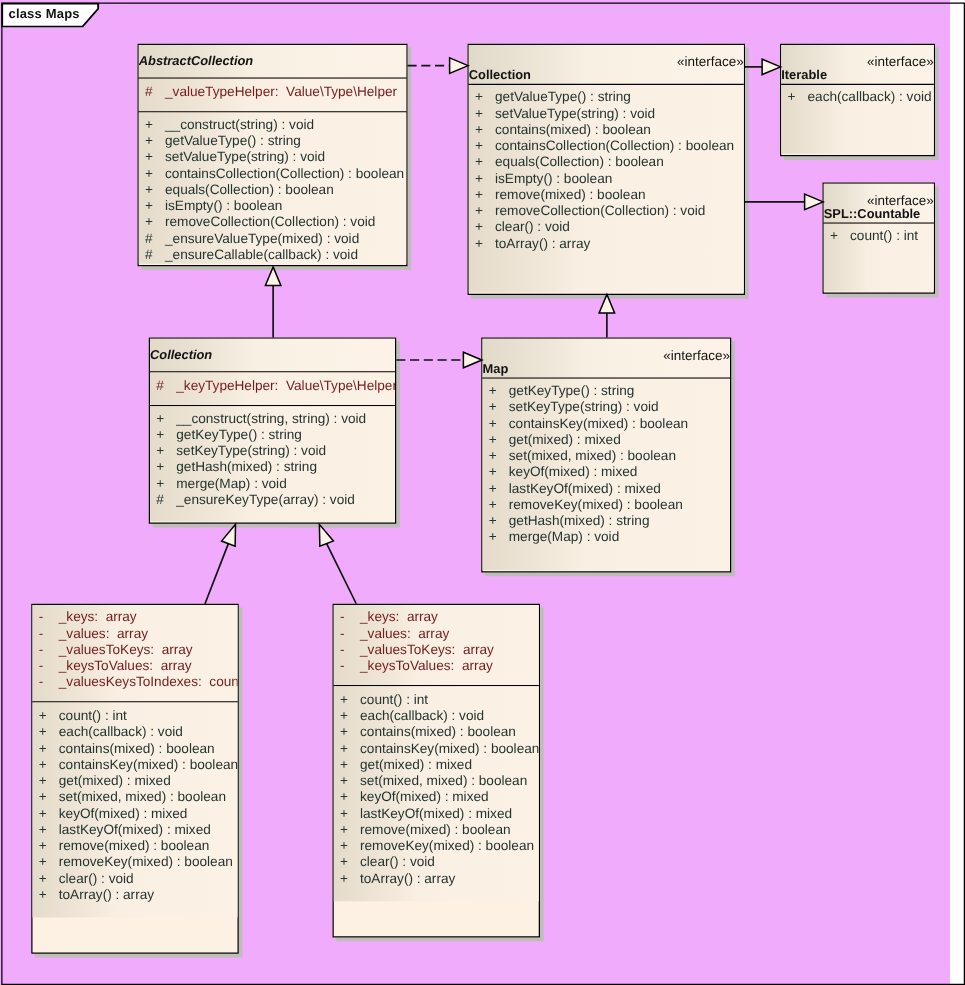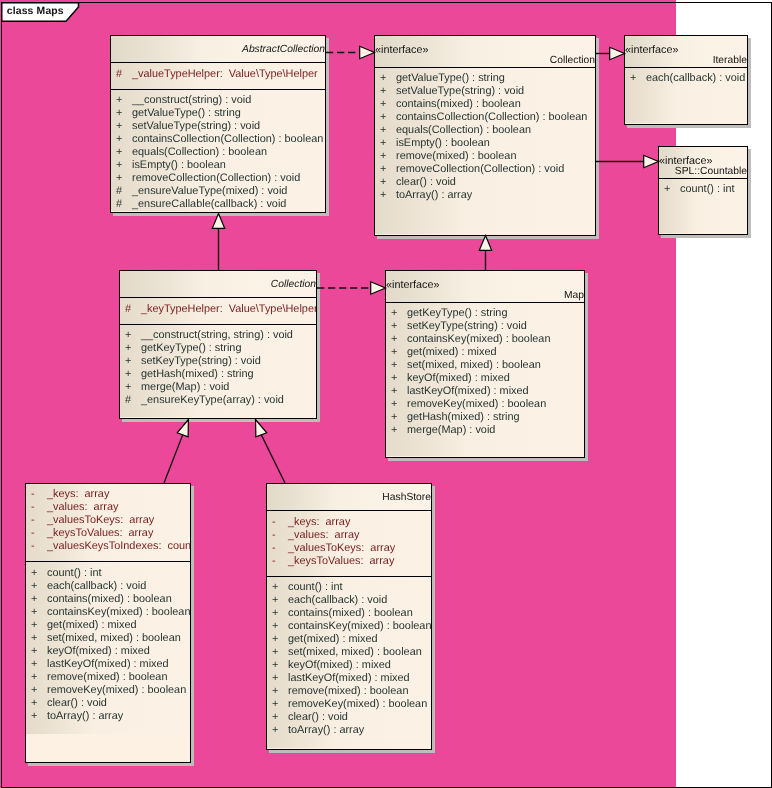--- a/index.html
+++ b/index.html
@@ -1,41 +1,41 @@
 <!DOCTYPE html>
 <html><head>
 <meta charset="utf-8">
 <title>class Maps</title>
 <style>
   html,body{margin:0;padding:0;background:#ffffff;}
   body{width:772px;height:788px;overflow:hidden;
        font-family:"Liberation Sans",sans-serif;
        -webkit-font-smoothing:antialiased;
        text-rendering:geometricPrecision;}
-  #stage{position:relative;width:676px;height:788px;background:#ec4899;opacity:0.999;}
+  #stage{position:relative;width:760px;height:788px;background:#f0abfc;opacity:0.999;}
 
   
   #frame-border{position:absolute;left:1px;top:1.6px;width:770.5px;height:786px;
       border:1.6px solid #000;box-sizing:border-box;}
   #frame-tab{position:absolute;left:1px;top:2px;width:80px;height:20px;}
   #frame-tab-label{position:absolute;left:6.8px;top:6px;font-size:10.4px;font-weight:bold;
       color:#121212;letter-spacing:0.15px;line-height:11px;opacity:0.999;}
 
   
   .umlbox{position:absolute;box-sizing:border-box;border:1.5px solid #000;
       background:#FCF1E3;z-index:3;}
   .umlshadow{position:absolute;background:#bfbdb9;z-index:2;}
   .hdr{position:relative;box-sizing:border-box;border-bottom:1.5px solid #000;
       background:linear-gradient(to right,#E1DAC9 0%,#EBE3D4 22%,#F7EFE2 42%,#FBF2E6 62%,#FCF2E7 100%);
       text-align:center;overflow:hidden;opacity:0.999;}
-  .cname{position:absolute;left:0;right:0;font-weight:normal;font-size:10.3px;color:#131313;
-      text-align:right;white-space:nowrap;}
+  .cname{position:absolute;left:0;right:0;font-weight:bold;font-size:10.3px;color:#131313;
+      text-align:left;white-space:nowrap;}
   .cname.abs{font-style:italic;}
   .stereo{position:absolute;left:0;right:0;font-size:10.8px;color:#131313;
-      text-align:left;white-space:nowrap;}
+      text-align:right;white-space:nowrap;}
   .sect{position:relative;box-sizing:border-box;overflow:hidden;opacity:0.999;
       background:linear-gradient(to right,#E5DBCB 0%,#EFE5D6 22%,#F8EEE1 40%,#FBF0E4 58%,#FCF1E5 100%);}
   .sect.sep{border-bottom:1.5px solid #000;}
   .row{position:absolute;left:0;right:0;white-space:pre;font-size:10.9px;line-height:13.03px;}
   .row .vis{position:absolute;left:5px;font-size:10.9px;}
   .row .lbl{position:absolute;left:21px;font-size:10.9px;white-space:pre;}
   .attrs .vis,.attrs .lbl{color:#741C1C;}
   .ops .vis,.ops .lbl{color:#243431;}
 
   svg#connectors{position:absolute;left:0;top:0;width:772px;height:788px;
@@ -167,23 +167,20 @@
           <div class="row" style="top: 82.48px;"><span class="vis">+</span><span class="lbl">keyOf(mixed) : mixed</span></div>
           <div class="row" style="top: 95.51px;"><span class="vis">+</span><span class="lbl">lastKeyOf(mixed) : mixed</span></div>
           <div class="row" style="top: 108.54px;"><span class="vis">+</span><span class="lbl">remove(mixed) : boolean</span></div>
           <div class="row" style="top: 121.57px;"><span class="vis">+</span><span class="lbl">removeKey(mixed) : boolean</span></div>
           <div class="row" style="top: 134.6px;"><span class="vis">+</span><span class="lbl">clear() : void</span></div>
           <div class="row" style="top: 147.63px;"><span class="vis">+</span><span class="lbl">toArray() : array</span></div>
         </div>
       </div>
       <div class="umlshadow" style="left: 269px; top: 486px; width: 166px; height: 267px;"></div>
       <div class="umlbox" style="left: 266px; top: 483px; width: 166px; height: 267px;">
-        <div class="hdr" style="height: 27.3px;">
-          <div class="cname" style="top: 8.1px;">HashStore</div>
-        </div>
         <div class="sect attrs sep" style="height: 65.32px;">
           <div class="row" style="top: 4.3px;"><span class="vis">-</span><span class="lbl">_keys:  array</span></div>
           <div class="row" style="top: 17.33px;"><span class="vis">-</span><span class="lbl">_values:  array</span></div>
           <div class="row" style="top: 30.36px;"><span class="vis">-</span><span class="lbl">_valuesToKeys:  array</span></div>
           <div class="row" style="top: 43.39px;"><span class="vis">-</span><span class="lbl">_keysToValues:  array</span></div>
         </div>
         <div class="sect ops" style="height: 171.38px;">
           <div class="row" style="top: 4.3px;"><span class="vis">+</span><span class="lbl">count() : int</span></div>
           <div class="row" style="top: 17.33px;"><span class="vis">+</span><span class="lbl">each(callback) : void</span></div>
           <div class="row" style="top: 30.36px;"><span class="vis">+</span><span class="lbl">contains(mixed) : boolean</span></div>

